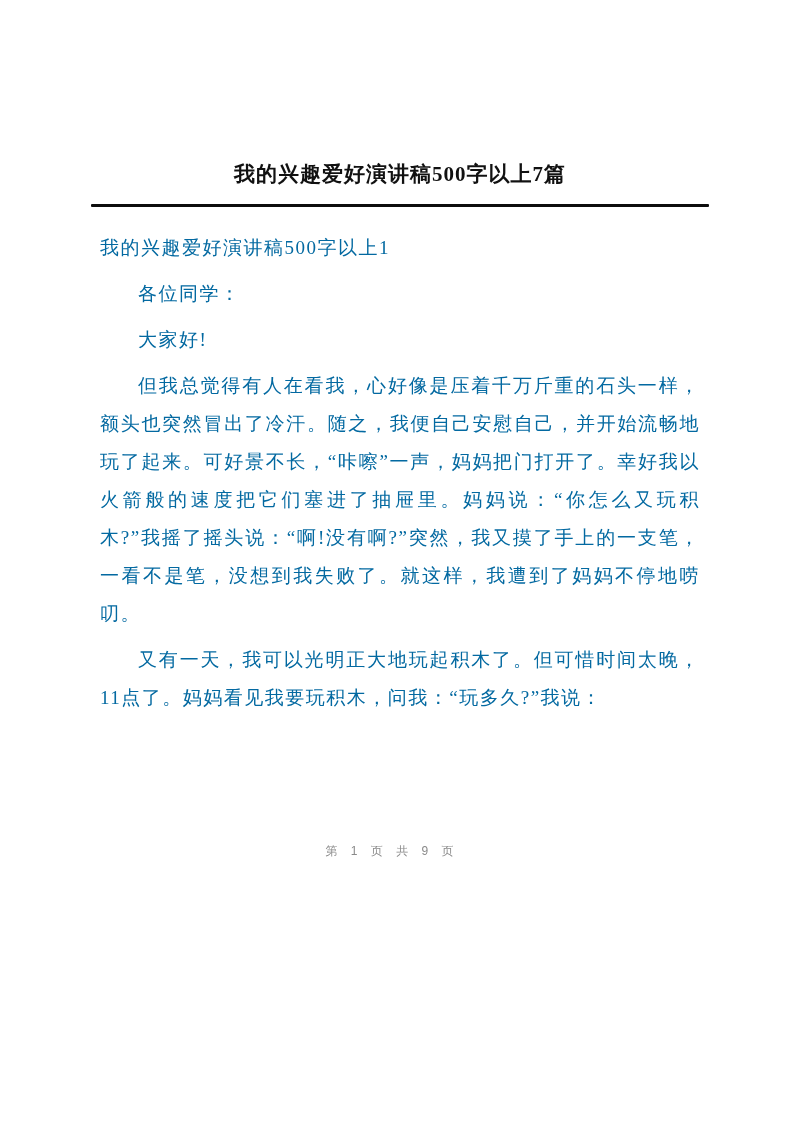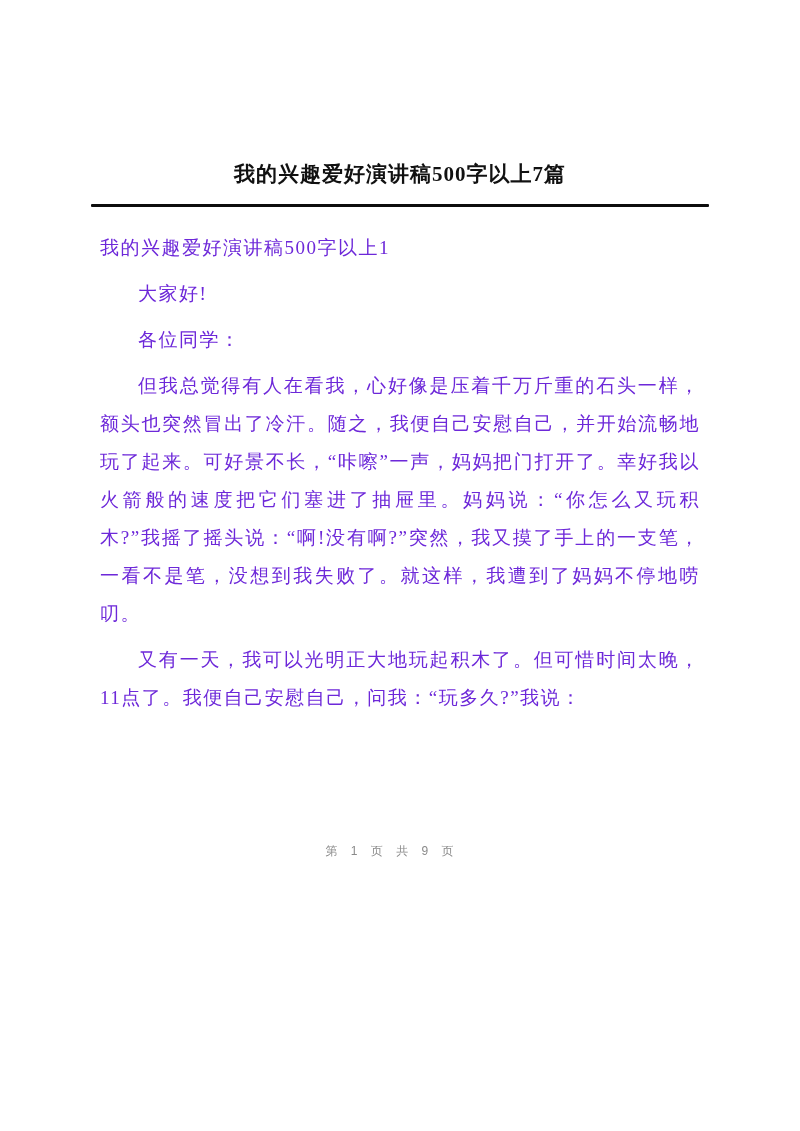--- a/index.html
+++ b/index.html
@@ -36,21 +36,21 @@
     width: 600px;
     margin: 22px auto 0 auto;
   }
   .doc-body p {
     margin: 0 0 8px 0;
     font-size: 19px;
     line-height: 38px;
     letter-spacing: 1.5px;
     text-align: justify;
     text-indent: 2em;
-    color: #6d28d9;
+    color: #0369a1;
     word-break: break-all;
   }
   .doc-body p.no-indent {
     text-indent: 0;
   }
   .page-footer {
     position: absolute;
     left: 0;
     right: 16px;
     bottom: 78px;
@@ -67,23 +67,23 @@
 <body>
 
 <div class="page">
 
   <h1 class="doc-title">我的兴趣爱好演讲稿500字以上7篇</h1>
 
   <div class="title-rule"></div>
 
   <div class="doc-body">
     <p class="no-indent">我的兴趣爱好演讲稿500字以上1</p>
+    <p>各位同学：</p>
     <p>大家好!</p>
-    <p>各位同学：</p>
     <p>但我总觉得有人在看我，心好像是压着千万斤重的石头一样，额头也突然冒出了冷汗。随之，我便自己安慰自己，并开始流畅地玩了起来。可好景不长，“咔嚓”一声，妈妈把门打开了。幸好我以火箭般的速度把它们塞进了抽屉里。妈妈说：“你怎么又玩积木?”我摇了摇头说：“啊!没有啊?”突然，我又摸了手上的一支笔，一看不是笔，没想到我失败了。就这样，我遭到了妈妈不停地唠叨。</p>
-    <p>又有一天，我可以光明正大地玩起积木了。但可惜时间太晚，11点了。我便自己安慰自己，问我：“玩多久?”我说：</p>
+    <p>又有一天，我可以光明正大地玩起积木了。但可惜时间太晚，11点了。妈妈看见我要玩积木，问我：“玩多久?”我说：</p>
   </div>
 
   <div class="page-footer">
     <span>第 1 页 共 9 页</span>
   </div>
 
 </div>
 
 </body></html>

